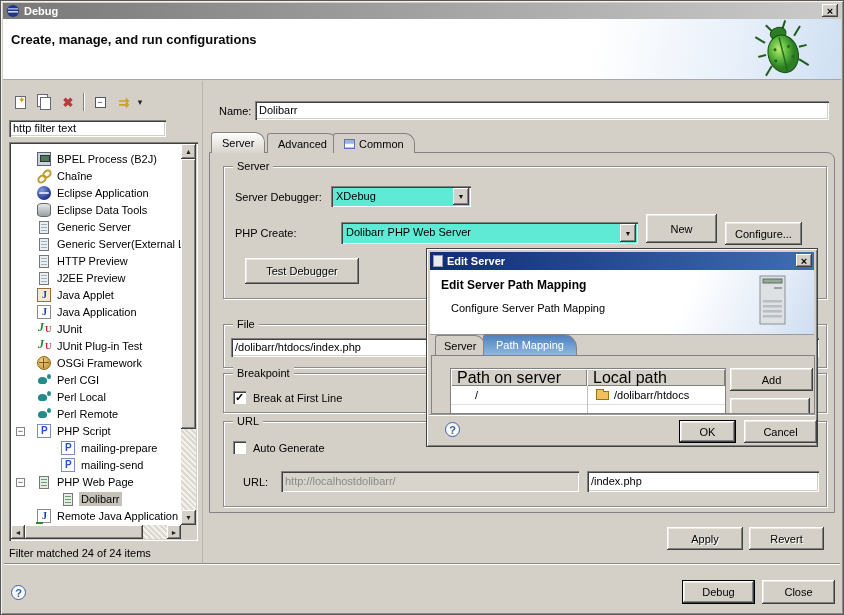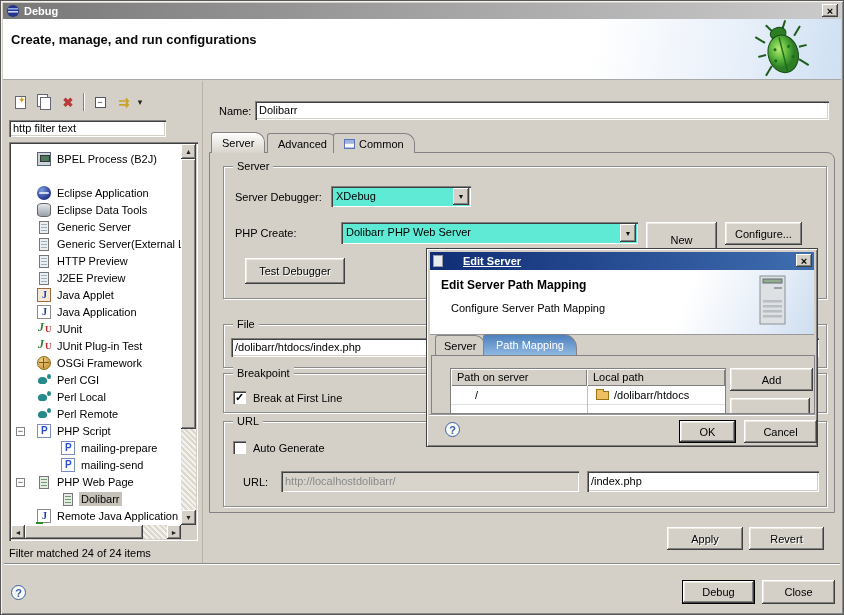--- a/index.html
+++ b/index.html
@@ -92,28 +92,28 @@
           font-size:7px;color:#111;background:#d4d0c8;box-shadow:inset -1px -1px 0 #404040,inset 1px 1px 0 #fff,inset -2px -2px 0 #808080;}
   .cb{position:absolute;width:13px;height:13px;background:#fff;display:flex;align-items:center;justify-content:center;
       font-size:11px;font-weight:bold;color:#000;box-shadow:inset 1px 1px 0 #808080,inset 2px 2px 0 #404040,inset -1px -1px 0 #fff;}
   .helpcirc{position:absolute;width:15px;height:15px;border:1px solid #3a62a8;border-radius:50%;color:#3a62a8;
             display:flex;align-items:center;justify-content:center;font:bold 11px "Liberation Serif",serif;background:#f8f8f4;}
   
   #dialog{position:absolute;left:425px;top:247px;width:392px;height:199px;background:#d4d0c8;z-index:20;
           border:1px solid #404040;box-shadow:inset 1px 1px 0 #fff,inset -1px -1px 0 #808080;}
   #dlgtitle{position:absolute;left:3px;top:3px;right:3px;height:18px;display:flex;align-items:center;
             background:linear-gradient(to right,#102d76,#3f6eb0);}
-  #dlgtitle .ttext{color:#fff;font-weight:bold;font-size:11px;margin-left:20px;text-decoration:underline;}
+  #dlgtitle .ttext{color:#fff;font-weight:bold;font-size:11px;margin-left:4px;}
   #dlghead{position:absolute;left:3px;top:21px;right:3px;height:65px;border-bottom:1px solid #9a9a9a;
            background:linear-gradient(115deg,#ffffff 65%,#e2ebf7 88%,#cdddf0 100%);}
   #dlgcontent{position:absolute;left:4px;top:106px;width:384px;height:59px;overflow:hidden;
               border:1px solid #848284;background:#d4d0c8;}
   #dlgfooter{position:absolute;left:2px;top:165px;right:2px;height:31px;background:#d4d0c8;
              border-top:1px solid #9a9a9a;box-shadow:inset 0 1px 0 #fff;z-index:8;}
-  .tcellh{position:absolute;height:17px;line-height:17px;font-size:11px;padding-left:6px;background:#d4d0c8;
+  .tcellh{position:absolute;height:17px;line-height:17px;font-size:16px;padding-left:6px;background:#d4d0c8;
           box-shadow:inset 1px 1px 0 #fff,inset -1px -1px 0 #808080;}
   .mini-srv{position:relative;width:10px;height:12px;margin-left:3px;background:#e8ecef;border:1px solid #99a;flex:none;}
   .folder{display:inline-block;position:relative;width:13px;height:9px;background:#f0c060;border:1px solid #9a7318;vertical-align:-1px;margin-right:5px;}
   .folder::before{content:"";position:absolute;left:-1px;top:-3px;width:6px;height:2px;background:#f0c060;border:1px solid #9a7318;border-bottom:none;}
   .sash{position:absolute;left:201px;top:80px;bottom:50px;width:1px;background:#b8b4ac;}
 </style>
 </head>
 <body>
 
 <div id="window">
@@ -182,20 +182,21 @@
     <span class="dropglyph">▾</span>
   </span>
 
   <div class="sunken" style="left:8px;top:119px;width:157px;height:17px;padding-top:2px">
     <span>http filter text</span>
   </div>
 
   <div id="tree">
     <div id="treerows">
       <div class="trow" style="top:7px;padding-left:26px"><span class="ticon i-bpel"></span><span class="tlabel">BPEL Process (B2J)</span></div>
+      <div class="trow" style="top:24px;padding-left:26px"><span class="ticon i-chain"></span><span class="tlabel">Chaîne</span></div>
       <div class="trow" style="top:41px;padding-left:26px"><span class="ticon i-ecl"></span><span class="tlabel">Eclipse Application</span></div>
       <div class="trow" style="top:58px;padding-left:26px"><span class="ticon i-db"></span><span class="tlabel">Eclipse Data Tools</span></div>
       <div class="trow" style="top:75px;padding-left:26px"><span class="ticon i-srv"></span><span class="tlabel">Generic Server</span></div>
       <div class="trow" style="top:92px;padding-left:26px"><span class="ticon i-srv"></span><span class="tlabel">Generic Server(External La</span></div>
       <div class="trow" style="top:109px;padding-left:26px"><span class="ticon i-srv"></span><span class="tlabel">HTTP Preview</span></div>
       <div class="trow" style="top:126px;padding-left:26px"><span class="ticon i-srv"></span><span class="tlabel">J2EE Preview</span></div>
       <div class="trow" style="top:143px;padding-left:26px"><span class="ticon i-japp"></span><span class="tlabel">Java Applet</span></div>
       <div class="trow" style="top:160px;padding-left:26px"><span class="ticon i-java"></span><span class="tlabel">Java Application</span></div>
       <div class="trow" style="top:177px;padding-left:26px"><span class="ticon i-ju"></span><span class="tlabel">JUnit</span></div>
       <div class="trow" style="top:194px;padding-left:26px"><span class="ticon i-jup"></span><span class="tlabel">JUnit Plug-in Test</span></div>
@@ -253,23 +254,23 @@
         <span>▼</span>
       </span>
   </div>
   <span class="lbl" style="left:234px;top:226px;z-index:4">PHP Create:</span>
   <div class="combo" style="left:340px;top:221px;width:297px;height:22px;z-index:4">
     <span>Dolibarr PHP Web Server</span>
     <span class="carrow">
         <span>▼</span>
       </span>
   </div>
-  <div class="btn" style="left:645px;top:221px;width:71px;height:36px;z-index:4">New</div>
+  <div class="btn" style="left:645px;top:213px;width:71px;height:29px;z-index:4">New</div>
   <div class="btn" style="left:724px;top:221px;width:77px;height:23px;z-index:4">Configure...</div>
-  <div class="btn dis" style="left:244px;top:257px;width:100px;height:26px;z-index:4">Test Debugger</div>
+  <div class="btn dis" style="left:244px;top:257px;width:114px;height:26px;z-index:4">Test Debugger</div>
 
   <div class="group" style="left:222px;top:323px;width:604px;height:44px;z-index:3"></div>
   <span class="glabel" style="left:232px;top:317px;z-index:4">File</span>
   <div class="sunken" style="left:230px;top:337px;width:588px;height:19px;z-index:4">
     <span>/dolibarr/htdocs/index.php</span>
   </div>
 
   <div class="group" style="left:222px;top:372px;width:604px;height:40px;z-index:3"></div>
   <span class="glabel" style="left:232px;top:366px;z-index:4">Breakpoint</span>
   <div class="cb" style="left:232px;top:390px;z-index:4">

